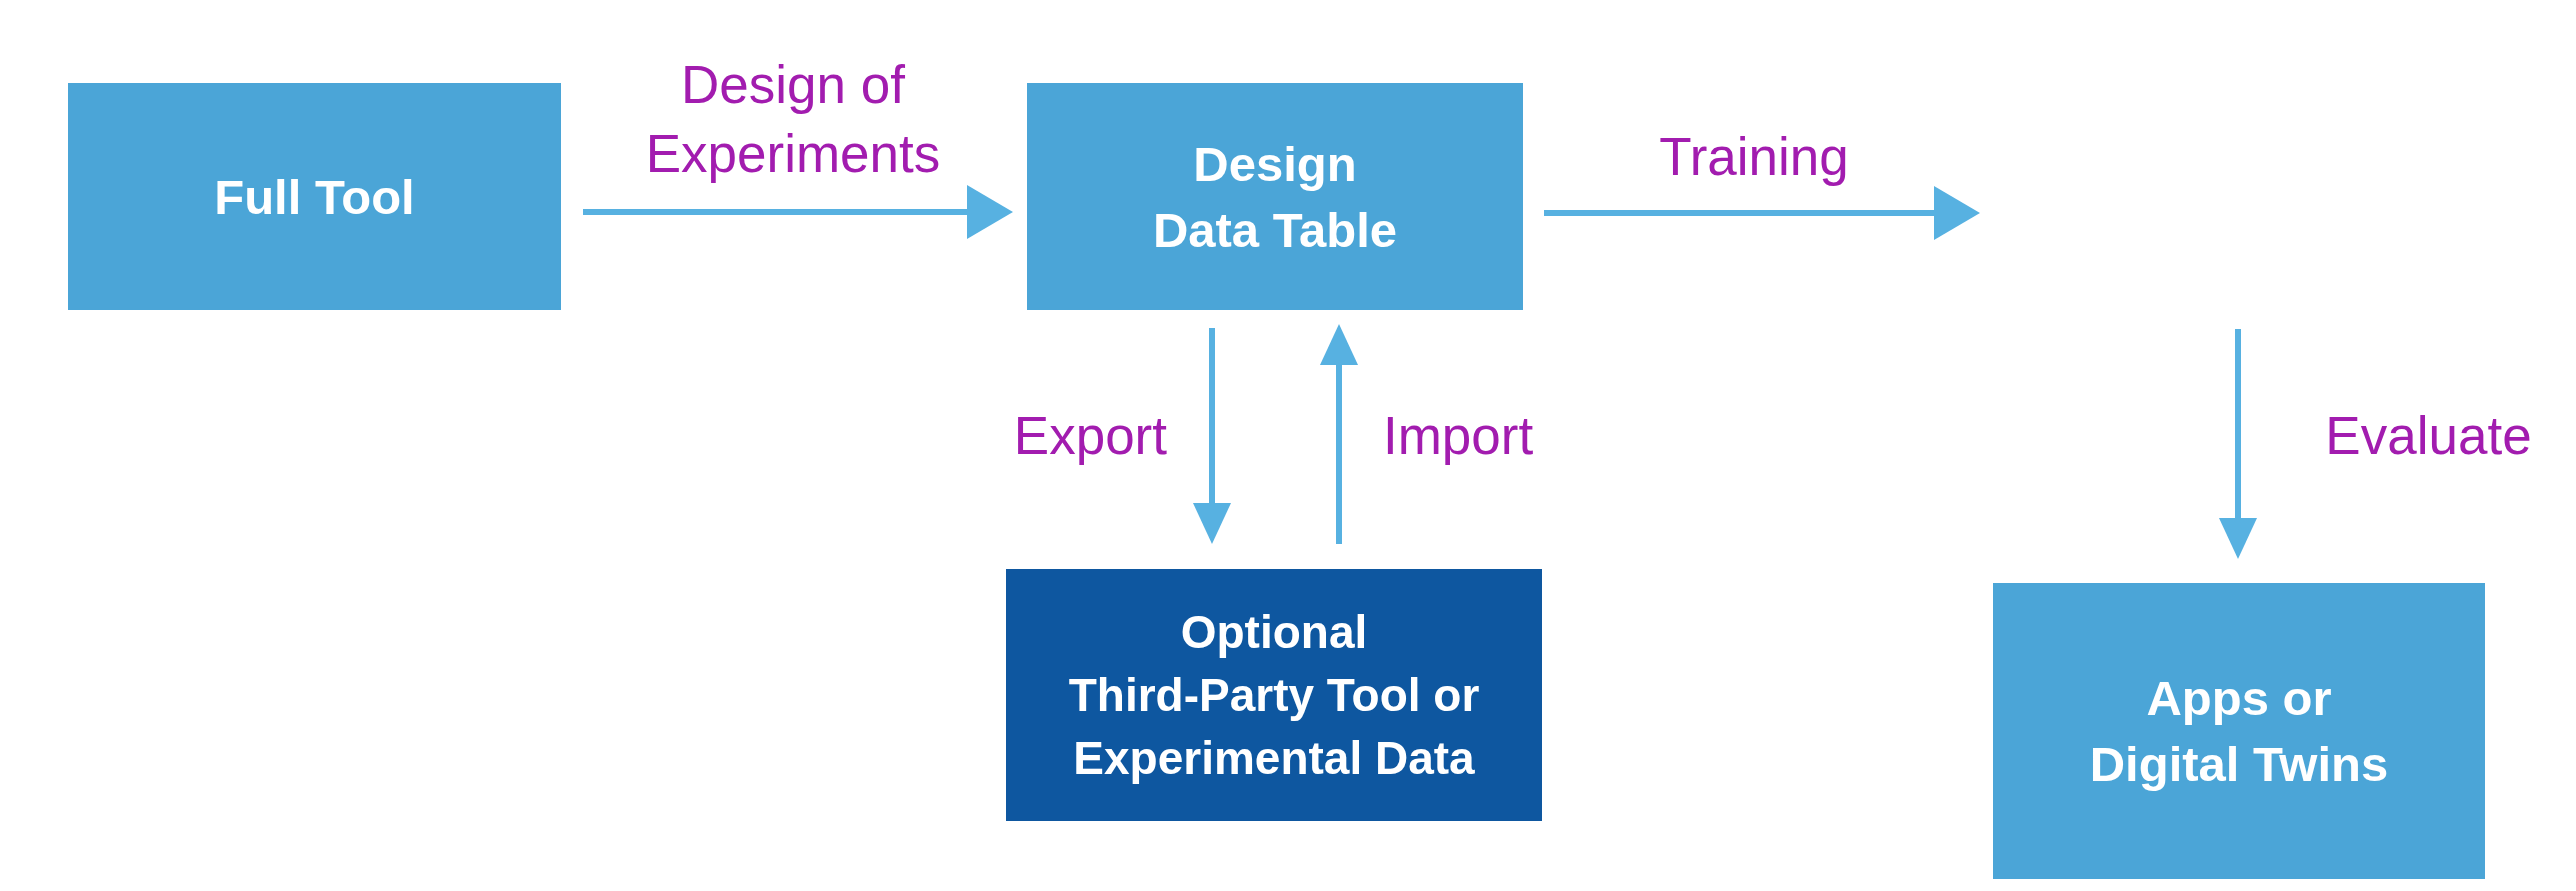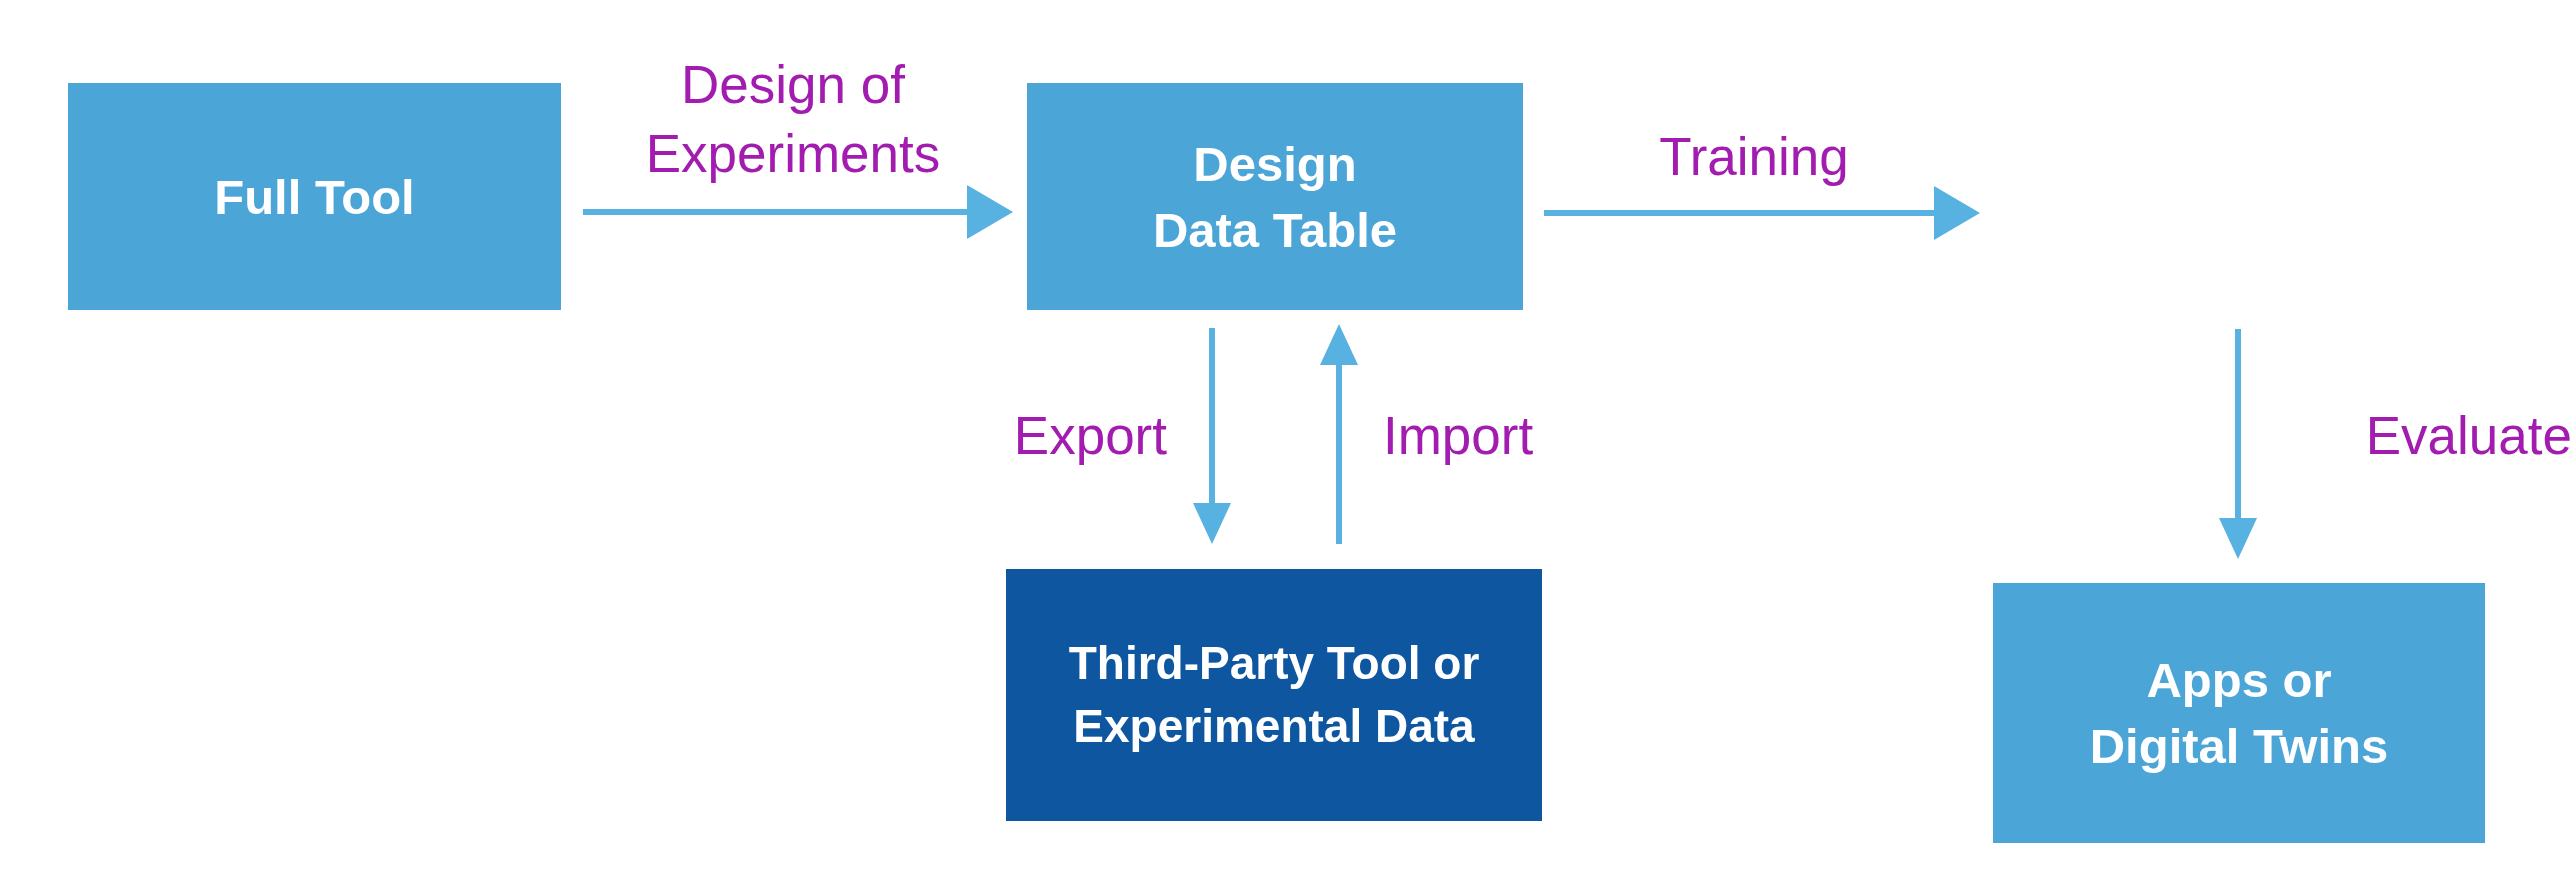--- a/index.html
+++ b/index.html
@@ -33,35 +33,35 @@
   }
   .node.dark {
     background: #0E57A0;
     font-size: 46px;
     line-height: 63px;
   }
   #node-full-model        { left: 68px;   top: 83px; width: 493px; height: 227px; }
   #node-design-data-table { left: 1027px; top: 83px; width: 496px; height: 227px; }
   #node-surrogate-model   { left: 1993px; top: 83px; width: 492px; height: 227px; }
   #node-third-party       { left: 1006px; top: 569px; width: 536px; height: 252px; }
-  #node-apps              { left: 1993px; top: 583px; width: 492px; height: 260px; }
+  #node-apps              { left: 1993px; top: 583px; width: 492px; height: 296px; }
 
   
   .edge-label {
     position: absolute;
     color: #a21caf;
     font-size: 53px;
     line-height: 69px;
     white-space: nowrap;
   }
   #label-doe      { left: 548px;  top: 50px;  width: 490px; text-align: center; }
   #label-training { left: 1544px; top: 122px; width: 420px; text-align: center; }
   #label-export   { left: 887px; top: 401px; width: 280px; text-align: right;  }
   #label-import   { left: 1383px; top: 401px; width: 350px; text-align: left;   }
-  #label-evaluate { left: 2285px; top: 401px; width: 287px; text-align: right;   }
+  #label-evaluate { left: 2285px; top: 401px; width: 287px; text-align: center;   }
 
   
   .stem-h {
     position: absolute;
     height: 6.3px;
     background: #57B1E1;
   }
   .stem-v {
     position: absolute;
     width: 6.3px;
@@ -118,20 +118,21 @@
     <div>Full Tool</div>
   </div>
 
   <div class="node light" id="node-design-data-table">
     <div>Design</div>
     <div>Data Table</div>
   </div>
 
 
   <div class="node dark" id="node-third-party">
+    <div>Optional</div>
     <div>Third-Party Tool or</div>
     <div>Experimental Data</div>
   </div>
 
   <div class="node light" id="node-apps">
     <div>Apps or</div>
     <div>Digital Twins</div>
   </div>
 
   <div class="edge-label" id="label-doe">

